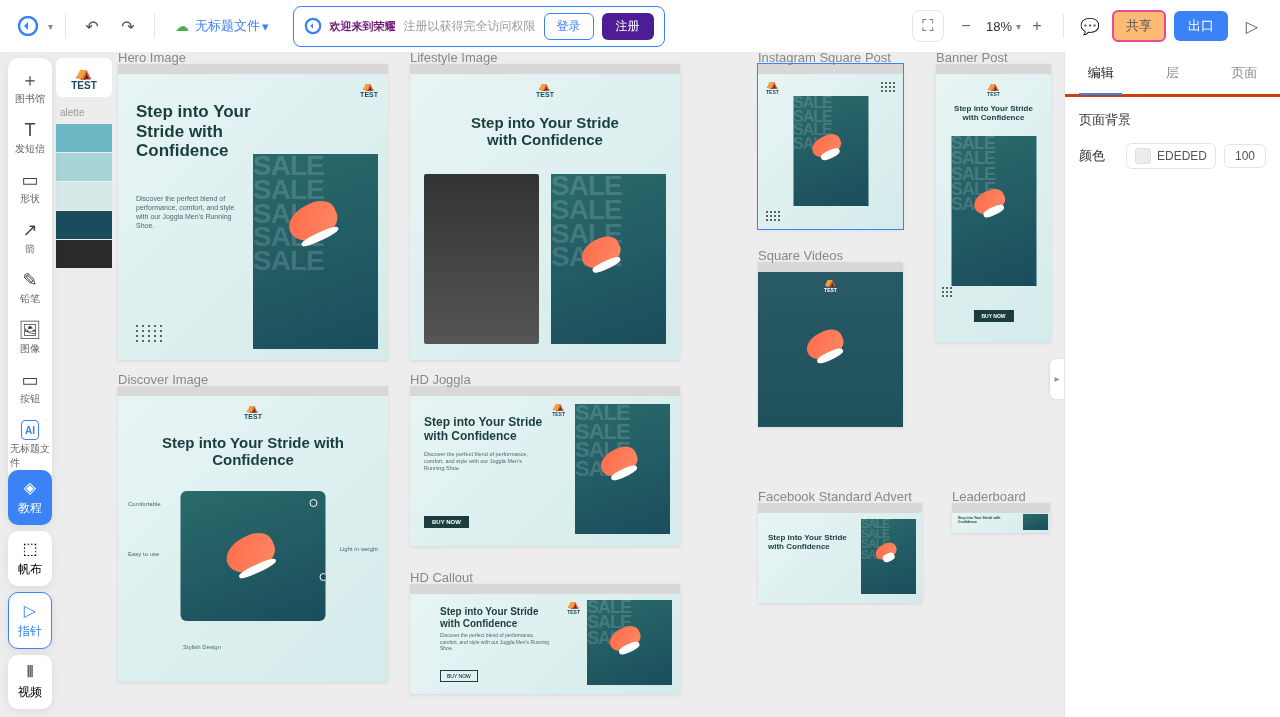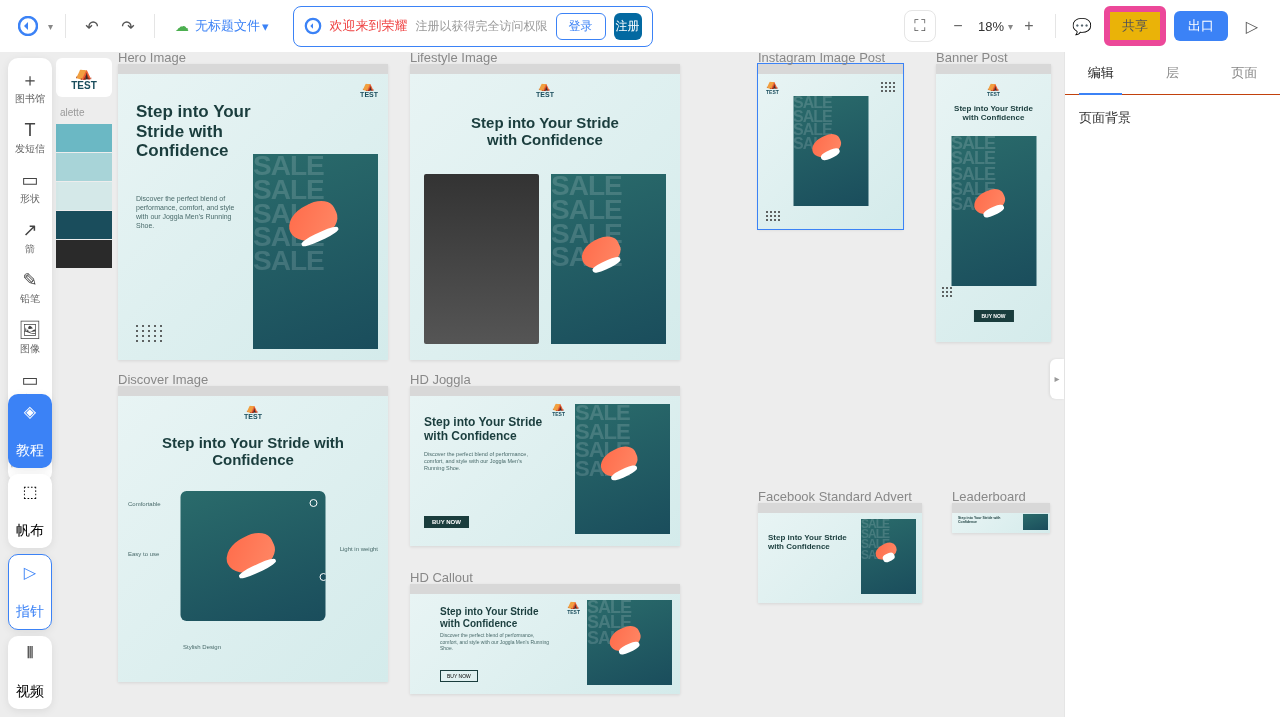--- a/index.html
+++ b/index.html
@@ -7,44 +7,44 @@
 .topbar{position:absolute;top:0;left:0;right:0;height:52px;background:#fff;display:flex;align-items:center;padding:0 12px;gap:8px;z-index:10}
 .logo-btn{width:32px;height:32px;display:flex;align-items:center;justify-content:center;border-radius:6px;cursor:pointer}
 .chev{font-size:10px;color:#888;margin-left:-4px}
 .divider{width:1px;height:24px;background:#e5e5e5;margin:0 4px}
 .icon-btn{width:28px;height:28px;display:flex;align-items:center;justify-content:center;border-radius:6px;cursor:pointer;color:#555}
 .doc-title{display:flex;align-items:center;gap:6px;padding:4px 8px;border-radius:6px;cursor:pointer}
 .doc-title .cloud{color:#4caf50;font-size:14px}
 .doc-title span{font-size:13px;color:#3b82f6}
 .welcome-box{display:flex;align-items:center;gap:8px;border:1.5px solid #3b82f6;border-radius:8px;padding:6px 10px;margin-left:8px}
 .welcome-box .wicon{width:18px;height:18px}
-.welcome-box .wtitle{font-size:13px;font-weight:400;color:#ef4444}
+.welcome-box .wtitle{font-size:11px;font-weight:700;color:#701a75}
 .welcome-box .wsub{font-size:12px;color:#999}
 .btn-outline{border:1px solid #3b82f6;color:#3b82f6;background:#fff;padding:4px 12px;border-radius:6px;font-size:12px;cursor:pointer}
-.btn-primary{background:#0369a1;color:#fff;border:none;padding:5px 2px;border-radius:6px;font-size:12px;cursor:pointer}
+.btn-primary{background:#4c1d95;color:#fff;border:none;padding:5px 14px;border-radius:6px;font-size:12px;cursor:pointer}
 .spacer{flex:1}
 .zoom-group{display:flex;align-items:center;gap:4px;background:#fff;border-radius:8px;padding:2px}
 .zoom-group .zbtn{width:24px;height:24px;display:flex;align-items:center;justify-content:center;cursor:pointer;color:#666}
 .zoom-val{font-size:13px;color:#333;padding:0 4px}
 .right-btns{display:flex;align-items:center;gap:8px}
 .btn-export{background:#3b82f6;color:#fff;border:none;padding:6px 14px;border-radius:6px;font-size:13px;cursor:pointer;font-weight:500}
-.btn-share{border:6px solid #ec4899;color:#555;background:#eab308;padding:5px 12px;border-radius:6px;font-size:13px;cursor:pointer}
+.btn-share{border:2px solid #ec4899;color:#555;background:#fdba74;padding:5px 12px;border-radius:6px;font-size:13px;cursor:pointer}
 .play-btn{width:32px;height:32px;display:flex;align-items:center;justify-content:center;cursor:pointer;color:#555}
 
 .left-toolbar{position:absolute;left:8px;top:58px;width:44px;background:#fff;border-radius:10px;padding:6px 0;display:flex;flex-direction:column;align-items:center;gap:2px;box-shadow:0 2px 8px rgba(0,0,0,0.08);z-index:5}
 .tool-item{width:40px;display:flex;flex-direction:column;align-items:center;padding:6px 0;cursor:pointer;border-radius:6px}
 .tool-item .ticon{font-size:18px;color:#444;height:20px;display:flex;align-items:center}
 .tool-item .tlabel{font-size:10px;color:#666;margin-top:2px}
 .tool-item.ai .ticon{color:#3b82f6;border:1px solid #3b82f6;border-radius:4px;padding:1px 3px;font-size:10px;font-weight:700}
 
 .left-toolbar2{position:absolute;left:8px;bottom:8px;width:44px;background:transparent;display:flex;flex-direction:column;align-items:center;gap:6px;z-index:5}
 .tool2{width:44px;background:#fff;border-radius:10px;padding:8px 0;display:flex;flex-direction:column;align-items:center;cursor:pointer;box-shadow:0 2px 8px rgba(0,0,0,0.08)}
 .tool2.active{background:#3b82f6;color:#fff}
 .tool2 .ticon{font-size:16px}
-.tool2 .tlabel{font-size:14px;margin-top:21px}
+.tool2 .tlabel{font-size:12px;margin-top:3px}
 .tool2.active .tlabel{color:#fff}
 .tool2.pointer{border:1.5px solid #3b82f6}
 
 .palette-panel{position:absolute;left:56px;top:58px;width:56px;z-index:4}
 .palette-hdr{font-size:10px;color:#999;padding:4px 0 6px 4px}
 .test-logo{background:#fff;border-radius:6px;padding:6px;text-align:center;margin-bottom:6px}
 .test-logo .tl{font-size:10px;font-weight:700;color:#1a4d5c}
 .swatch{height:28px;margin-bottom:1px}
 
 .canvas{position:absolute;left:0;top:52px;right:216px;bottom:0;overflow:hidden}
@@ -58,21 +58,21 @@
 .bodytext{font-size:7px;color:#4a6b6b;line-height:1.3}
 .shoe{position:absolute;width:50px;height:35px;background:linear-gradient(135deg,#ff6b4a,#ff8866);border-radius:50% 40% 45% 50%;transform:rotate(-25deg)}
 .shoe::after{content:"";position:absolute;bottom:-3px;left:5px;right:5px;height:8px;background:#fff;border-radius:40%}
 .dots{position:absolute;display:grid;grid-template-columns:repeat(5,3px);gap:3px}
 .dots span{width:2px;height:2px;background:#333;border-radius:50%}
 .mini-logo{position:absolute;font-size:7px;font-weight:700;color:#1a4d5c;text-align:center}
 .mini-logo::before{content:"⛺";display:block;font-size:10px}
 .buynow{background:#1a3d3d;color:#fff;font-size:6px;padding:3px 8px;display:inline-block;font-weight:600}
 
 .right-panel{position:absolute;right:0;top:52px;width:216px;bottom:0;background:#fff;border-left:1px solid #e5e5e5;z-index:5}
-.rp-tabs{display:flex;border-bottom:1px solid #c2410c}
+.rp-tabs{display:flex;border-bottom:3px solid #c2410c}
 .rp-tab{flex:1;text-align:center;padding:12px 0;font-size:13px;color:#888;cursor:pointer;position:relative}
 .rp-tab.active{color:#222;font-weight:500}
 .rp-tab.active::after{content:"";position:absolute;bottom:-1px;left:20%;right:20%;height:2px;background:#3b82f6}
 .rp-section{padding:14px 14px}
 .rp-title{font-size:13px;color:#333;font-weight:500;margin-bottom:14px}
 .rp-row{display:flex;align-items:center;gap:8px}
 .rp-label{font-size:13px;color:#333;width:40px}
 .color-input{flex:1;display:flex;align-items:center;border:1px solid #e5e5e5;border-radius:6px;padding:4px 8px;gap:6px}
 .color-sw{width:16px;height:16px;background:#ededed;border:1px solid #ddd;border-radius:3px}
 .color-val{font-size:12px;color:#555;flex:1}
@@ -301,21 +301,21 @@
         <div class="sale-text" style="font-size:18px">SALE</div>
           <div class="sale-text" style="font-size:18px">SALE</div>
           <div class="sale-text" style="font-size:18px">SALE</div>
         <div class="shoe" style="top:28px;left:22px;width:32px;height:22px"></div>
       </div>
       <div class="mini-logo" style="top:4px;right:100px;font-size:5px">TEST</div>
     </div>
   </div>
 
   <div class="artboard selected" style="left:758px;top:12px;width:145px;height:165px">
-    <div class="ab-label">Instagram Image Post</div>
+    <div class="ab-label">Instagram Square Post</div>
     <div class="ab-hdr"></div>
     <div class="ab-inner">
       <div class="mini-logo" style="top:4px;left:8px;font-size:5px">TEST</div>
       <div class="dots" style="right:8px;top:8px;grid-template-columns:repeat(4,2px);gap:2px">
           <span></span>
           <span></span>
           <span></span>
           <span></span>
           <span></span>
           <span></span>
@@ -343,20 +343,28 @@
           <span></span>
           <span></span>
           <span></span>
           <span></span>
           <span></span>
           <span></span>
         </div>
     </div>
   </div>
 
+  <div class="artboard" style="left:758px;top:210px;width:145px;height:165px">
+    <div class="ab-label">Square Videos</div>
+    <div class="ab-hdr"></div>
+    <div class="ab-inner" style="background:linear-gradient(rgba(26,77,92,0.7),rgba(26,77,92,0.7)),linear-gradient(#4a7a7a,#2a5a5a)">
+      <div class="mini-logo" style="top:4px;left:50%;transform:translateX(-50%);color:#fff;font-size:5px">TEST</div>
+      <div class="shoe" style="top:60px;left:48px;width:38px;height:26px"></div>
+    </div>
+  </div>
 
   <div class="artboard" style="left:936px;top:12px;width:115px;height:278px">
     <div class="ab-label">Banner Post</div>
     <div class="ab-hdr"></div>
     <div class="ab-inner">
       <div class="mini-logo" style="top:6px;left:50%;transform:translateX(-50%);font-size:5px">TEST</div>
       <div class="headline" style="position:absolute;left:50%;transform:translateX(-50%);top:30px;font-size:8px;width:95px;text-align:center">Step into Your Stride with Confidence</div>
       <div class="sale-block" style="left:50%;transform:translateX(-50%);top:62px;width:85px;height:150px">
         <div class="sale-text" style="font-size:18px">SALE</div>
           <div class="sale-text" style="font-size:18px">SALE</div>
@@ -409,14 +417,22 @@
 <div class="collapse-handle">▸</div>
 
 <div class="right-panel">
   <div class="rp-tabs">
     <div class="rp-tab active">编辑</div>
     <div class="rp-tab">层</div>
     <div class="rp-tab">页面</div>
   </div>
   <div class="rp-section">
     <div class="rp-title">页面背景</div>
+    <div class="rp-row">
+      <div class="rp-label">颜色</div>
+      <div class="color-input">
+        <div class="color-sw"></div>
+        <div class="color-val">EDEDED</div>
+      </div>
+      <input class="opacity-input" value="100" style="">
+    </div>
   </div>
 </div>
 
 </body></html>

